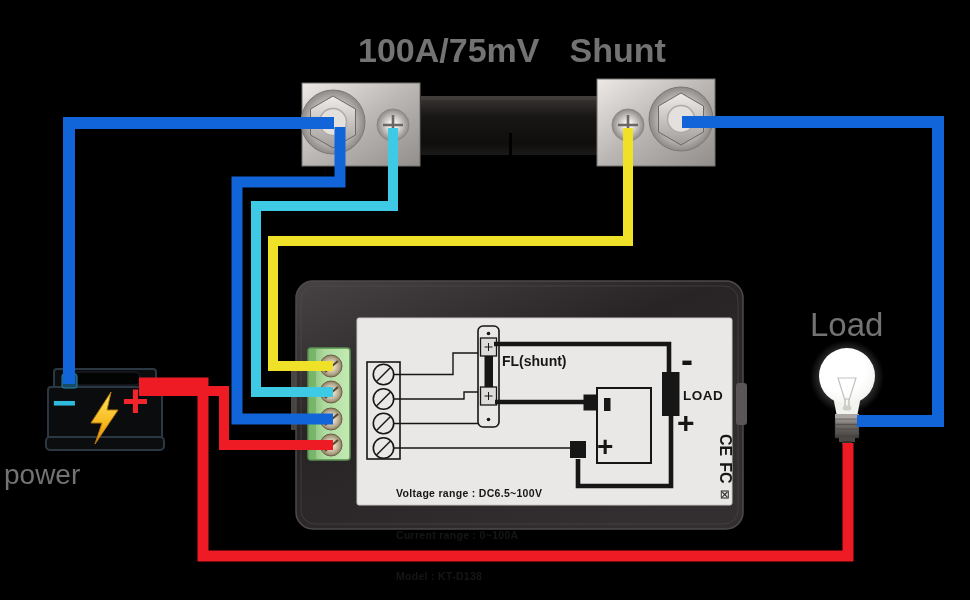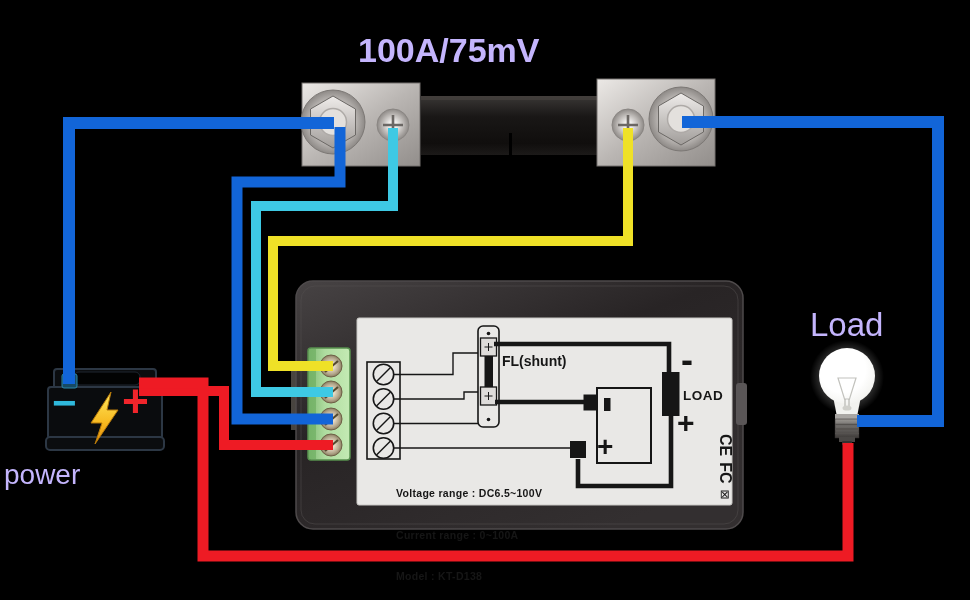--- a/index.html
+++ b/index.html
@@ -1,20 +1,20 @@
 <!DOCTYPE html>
 <html><head>
 <meta charset="utf-8">
 <style>
   html,body{margin:0;padding:0;background:#000;}
   #stage{position:relative;width:970px;height:600px;background:#000;overflow:hidden;
          font-family:"Liberation Sans",sans-serif;}
   #stage svg{position:absolute;left:0;top:0;}
   .txt{position:absolute;white-space:pre;line-height:1.05;}
-  .red-label{color:#c4b5fd;}
+  .red-label{color:#737373;}
   .title{left:358px;top:33px;font-size:34px;font-weight:700;display:flex;gap:30px;}
   .load-label{left:810px;top:308px;font-size:33px;font-weight:400;}
   .psu-label{left:4px;top:460px;font-size:28px;font-weight:400;display:flex;}
   .bat-minus{left:52px;top:381px;font-size:42px;font-weight:700;color:#2fb9dc;}
   .bat-plus{left:122px;top:377px;font-size:46px;font-weight:700;color:#f1252b;}
   .lbl-ink{color:#161616;}
   .fl-shunt{left:502px;top:354px;font-size:14px;font-weight:700;}
   .m-minus{left:681px;top:341px;font-size:36px;font-weight:700;}
   .m-load{left:683px;top:389px;font-size:13.5px;font-weight:700;letter-spacing:.5px;}
   .m-plus{left:677px;top:407px;font-size:30px;font-weight:700;}
@@ -221,21 +221,21 @@
       <path d="M340 127 L340 182 L237 182 L237 419 L333 419" stroke-width="11" stroke="#1265d8"></path>
       <path d="M682 122 L938 122 L938 421 L857 421" stroke-width="12" stroke="#1265d8"></path>
       <path d="M393 128 L393 206 L256 206 L256 392 L333 392" stroke-width="10" stroke="#3ec9e4"></path>
       <path d="M628 128 L628 241 L273 241 L273 366 L333 366" stroke-width="10" stroke="#efe127"></path>
       <path d="M139 391 L224 391 L224 445 L333 445" stroke-width="10" stroke="#ee1b24"></path>
       <path d="M139 383 L203 383 L203 556 L848 556 L848 443" stroke-width="11" stroke="#ee1b24"></path>
     </g>
   </svg>
 
   <div class="txt title red-label">
-    <span>100A/75mV</span>
+    <span>100A/75mV</span><span>Shunt</span>
   </div>
 
   <div class="txt load-label red-label">Load</div>
 
   <div class="txt psu-label red-label">
     <span>power</span>
   </div>
 
   <div class="txt bat-minus">−</div>
   <div class="txt bat-plus">+</div>

